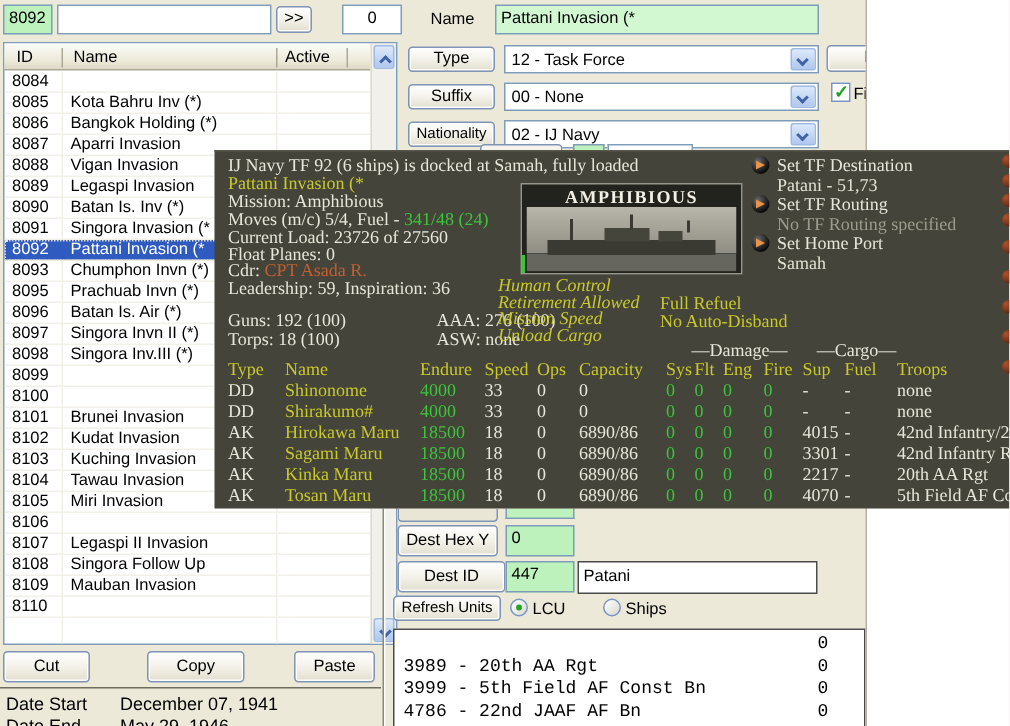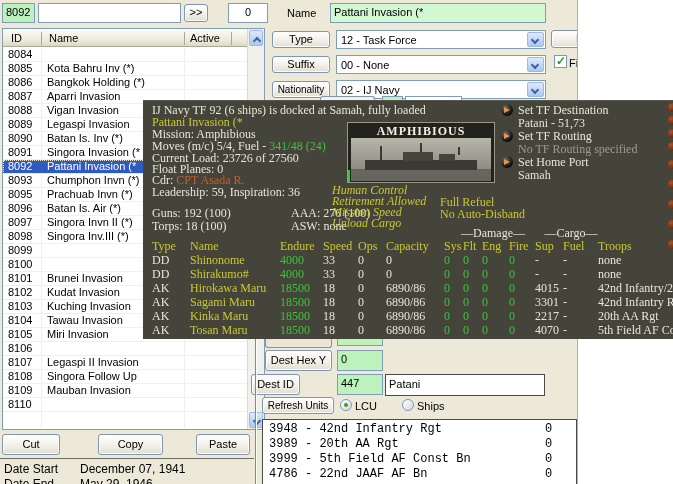--- a/index.html
+++ b/index.html
@@ -287,35 +287,34 @@
           </div>
       </div>
     </div>
 
     <div style="position:absolute;left:265px;top:339px;width:67px;height:9px;border:1px solid #8094b8;border-top:none;border-radius:0 0 3px 3px;background:#e9e6d6;"></div>
     <div style="position:absolute;left:337px;top:339px;width:46px;height:7px;border:1px solid #7F9DB9;border-top:none;background:#BDF2BD;"></div>
 
     <div class="btn" style="left:265px;top:350px;width:67px;height:21px;line-height:19px;">Dest Hex Y</div>
     <div class="field green-deep" style="left:337px;top:350px;width:46px;height:21px;">0</div>
 
-    <div class="btn" style="left:251px;top:374px;width:49px;height:21px;line-height:19px;">Dest ID</div>
+    <div class="btn" style="left:265px;top:374px;width:72px;height:21px;line-height:19px;">Dest ID</div>
     <div class="field green-deep" style="left:337px;top:374px;width:46px;height:21px;">447</div>
     <div class="field" style="left:385px;top:374px;width:160px;height:22px;border-color:#4a4a4a;padding-top:3px;">Patani</div>
 
     <div class="btn" style="left:262px;top:397px;width:72px;height:17px;font-size:10px;">Refresh Units</div>
     <span class="radio checked" style="left:340px;top:399px;"></span>
     <span style="position:absolute;left:355px;top:400px;">LCU</span>
     <span class="radio" style="left:402px;top:399px;"></span>
     <span style="position:absolute;left:417px;top:400px;">Ships</span>
 
     <div id="units-box">
       <div style="position:absolute;left:0;top:2px;right:0;">
 
       <div class="urow">
-            <span class="ul">3948 - 42nd Infantry Rgt</span>
             <span class="uv">0</span>
           </div>
           <div class="urow">
             <span class="ul">3989 - 20th AA Rgt</span>
             <span class="uv">0</span>
           </div>
           <div class="urow">
             <span class="ul">3999 - 5th Field AF Const Bn</span>
             <span class="uv">0</span>
           </div>

